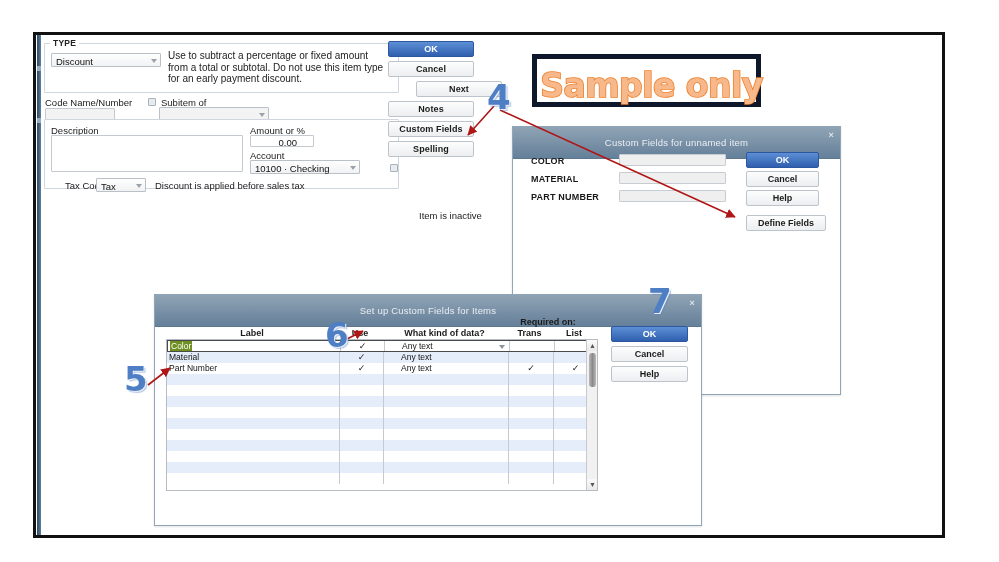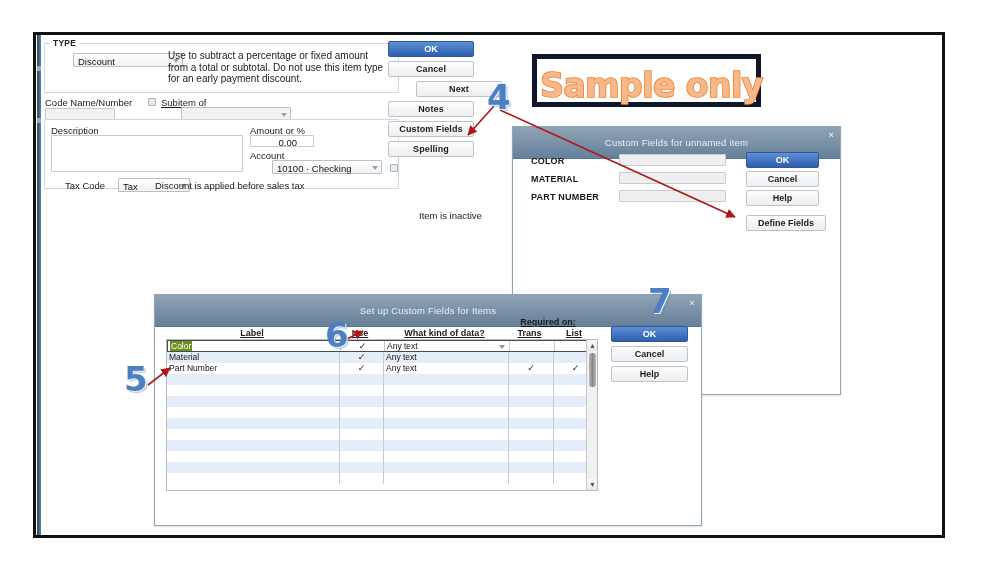--- a/index.html
+++ b/index.html
@@ -41,21 +41,21 @@
   }
   .lg-type{left:9px;top:2px;}
 
   .fld-label{position:absolute;font-size:9.5px;color:#1a1a1a;white-space:nowrap;}
   .fld-label b{font-weight:normal;text-decoration:underline;}
 
   .combo{
     position:absolute;box-sizing:border-box;
     border:1px solid #b9c0c7;background:linear-gradient(to bottom,#fefefe,#f1f2f4);
     font-size:9.5px;color:#111;padding:1px 16px 0 4px;border-radius:1px;
-    line-height:13px;height:14px;margin-left:22px;
+    line-height:13px;height:14px;
   }
   .combo .caret{
     position:absolute;right:3px;top:5px;width:0;height:0;
     border-left:3.5px solid transparent;border-right:3.5px solid transparent;
     border-top:4px solid #9aa2ab;
   }
   .textbox{
     position:absolute;box-sizing:border-box;border:1px solid #c3c9cf;
     background:#f3f3f3;border-radius:1px;font-size:9.5px;color:#111;
     padding:1px 3px 0 3px;line-height:12px;
@@ -128,33 +128,33 @@
     font-size:9px;font-weight:bold;color:#1b1b1b;
     display:flex;align-items:center;justify-content:center;
   }
   .cf-btn.primary{
     background:linear-gradient(to bottom,#5d8fd6,#2f5fae);
     border:1px solid #2d579e;color:#fff;
   }
 
   
   .su-dlg{left:154px;top:294px;width:548px;height:232px;}
-  .su-hdr{position:absolute;font-size:9px;font-weight:bold;color:#1a1a1a;text-align:center;text-decoration:underline;}
+  .su-hdr{position:absolute;font-size:9px;font-weight:bold;color:#1a1a1a;text-align:center;}
   .su-table-wrap{
     position:absolute;left:11px;top:44px;width:432px;height:152px;
     box-sizing:border-box;border:1px solid #b6bcc2;background:#fff;overflow:hidden;
   }
   .su-row{position:relative;height:11px;width:100%;box-sizing:border-box;}
   .su-row.alt{background:#e4edf9;}
   .su-row.sel{border:1px solid #4a4a4a;height:12px;}
   .cell{position:absolute;top:0;height:100%;box-sizing:border-box;
         font-size:8.5px;color:#141414;line-height:11px;overflow:hidden;white-space:nowrap;}
   .c-label{left:0;width:172px;padding-left:2px;}
   .c-use{left:172px;width:44px;border-left:1px solid #c4cad0;text-align:center;}
-  .c-kind{left:216px;width:125px;border-left:1px solid #c4cad0;padding-left:2px;}
+  .c-kind{left:216px;width:125px;border-left:1px solid #c4cad0;padding-left:17px;}
   .c-trans{left:341px;width:45px;border-left:1px solid #c4cad0;text-align:center;}
   .c-list{left:386px;width:44px;border-left:1px solid #c4cad0;text-align:center;}
   .tick{font-size:9px;color:#222;line-height:11px;}
   .hl{background:#6f8f21;color:#fff;padding:0 1px;}
   .kind-caret{
     position:absolute;right:4px;top:4px;width:0;height:0;
     border-left:3.5px solid transparent;border-right:3.5px solid transparent;
     border-top:4px solid #8d959d;
   }
   
@@ -225,21 +225,21 @@
     <div class="fld-label" style="left:209px;top:89px;">Amount or %</div>
     <div class="textbox num" style="left:209px;top:99px;width:64px;height:12px;"><span>0.00</span></div>
 
     <div class="fld-label" style="left:209px;top:114px;">Account</div>
     <div class="combo" style="left:209px;top:124px;width:110px;">
       <span>10100 · Checking</span>
       <span class="caret"></span>
     </div>
 
     <div class="fld-label" style="left:24px;top:144px;">Tax Code</div>
-    <div class="combo" style="left:55px;top:142px;width:72px;">
+    <div class="combo" style="left:55px;top:142px;width:50px;">
       <span>Tax</span>
       <span class="caret"></span>
     </div>
     <div class="fld-label" style="left:114px;top:144px;">Discount is applied before sales tax</div>
 
     <div class="btn primary" style="left:347px;top:5px;">
         <span>OK</span>
       </div>
     <div class="btn" style="left:347px;top:25px;">
         <span>Cancel</span>

